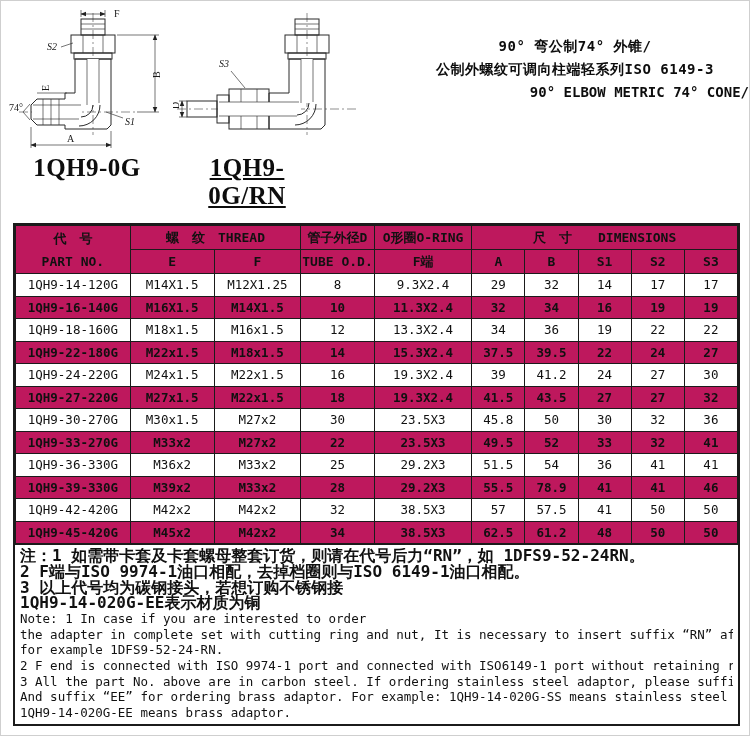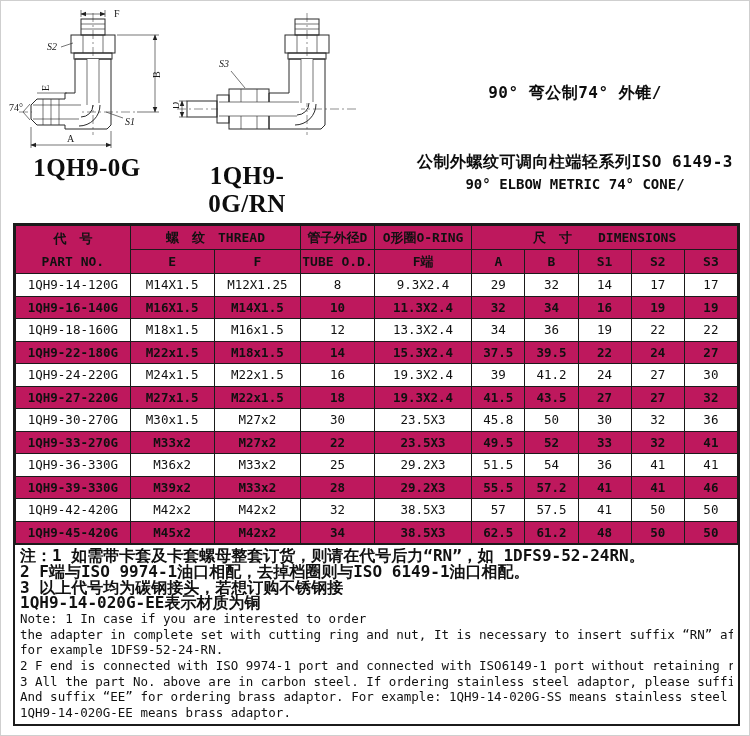--- a/index.html
+++ b/index.html
@@ -15,22 +15,22 @@
   .dwg-thin{stroke:#3a3a3a;stroke-width:.7;fill:none;}
   .cline{stroke:#444;stroke-width:.6;stroke-dasharray:9 3 2 3;fill:none;}
   .dwg-txt{font-family:"Liberation Serif",serif;font-style:italic;font-size:10px;fill:#1a1a1a;}
   .dim-txt{font-family:"Liberation Serif",serif;font-size:10px;fill:#1a1a1a;}
   .part-label{
     position:absolute;font-family:"Liberation Serif","DejaVu Serif",serif;
     font-weight:bold;font-size:25px;text-align:center;color:#0d0d0d;letter-spacing:.5px;
   }
   
   .title-block{position:absolute;left:400px;top:34px;width:348px;text-align:center;font-weight:bold;color:#0d0d0d;}
-  .title-cn{font-size:16px;line-height:23px;letter-spacing:.5px;margin-top:46px;}
-  .title-en{font-size:14px;line-height:22px;}
+  .title-cn{font-size:14px;line-height:23px;letter-spacing:.5px;}
+  .title-en{font-size:14px;line-height:22px;text-align:right;}
   
   .sheet{position:absolute;left:12px;top:222px;width:727px;border:2px solid #1b1b1b;box-sizing:border-box;}
   table.parts{width:100%;border-collapse:collapse;table-layout:fixed;}
   table.parts th,table.parts td{
     border:1px solid #1b1b1b;text-align:center;vertical-align:middle;
     font-size:12.5px;padding:0 1px;overflow:hidden;white-space:nowrap;
   }
   table.parts thead th{background:#be185d;font-weight:bold;height:23px;font-size:13px;}
   table.parts thead .two-line div{line-height:23px;}
   table.parts tbody td{height:21.5px;color:#101010;}
@@ -154,21 +154,21 @@
       <line class="dwg-thin" x1="58" y1="66" x2="72" y2="83"></line>
 
       <line class="dwg-thin" x1="14" y1="96" x2="6" y2="96"></line>
       <line class="dwg-thin" x1="14" y1="112" x2="6" y2="112"></line>
       <line class="dwg-thin" x1="9" y1="96" x2="9" y2="112" marker-start="url(#ar)" marker-end="url(#ar)"></line>
       <text class="dim-txt" x="6" y="104" transform="rotate(-90,6,104)">D</text>
     </svg>
   </div>
 
   <div class="part-label" style="left:26px;top:153px;width:120px;">1QH9-0G</div>
-  <div class="part-label" style="left:176px;top:161px;width:140px;">1QH9-0G/RN</div>
+  <div class="part-label" style="left:176px;top:153px;width:140px;text-decoration:underline;">1QH9-0G/RN</div>
 
   <div class="title-block">
     <div class="title-cn">90° 弯公制74° 外锥/</div>
     <div class="title-cn">公制外螺纹可调向柱端轻系列ISO 6149-3</div>
     <div class="title-en">90° ELBOW METRIC 74° CONE/</div>
   </div>
 
   <div class="sheet">
     <table class="parts">
       <colgroup>
@@ -315,21 +315,21 @@
             <td>41</td>
             <td>41</td>
           </tr>
           <tr class="stripe">
             <td>1QH9-39-330G</td>
             <td>M39x2</td>
             <td>M33x2</td>
             <td>28</td>
             <td>29.2X3</td>
             <td>55.5</td>
-            <td>57.2</td>
+            <td>78.9</td>
             <td>41</td>
             <td>41</td>
             <td>46</td>
           </tr>
           <tr>
             <td>1QH9-42-420G</td>
             <td>M42x2</td>
             <td>M42x2</td>
             <td>32</td>
             <td>38.5X3</td>

